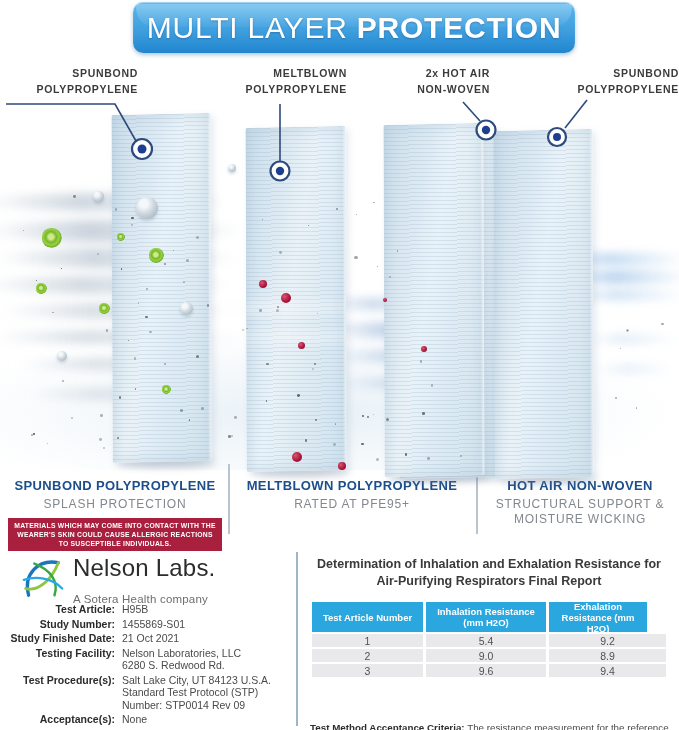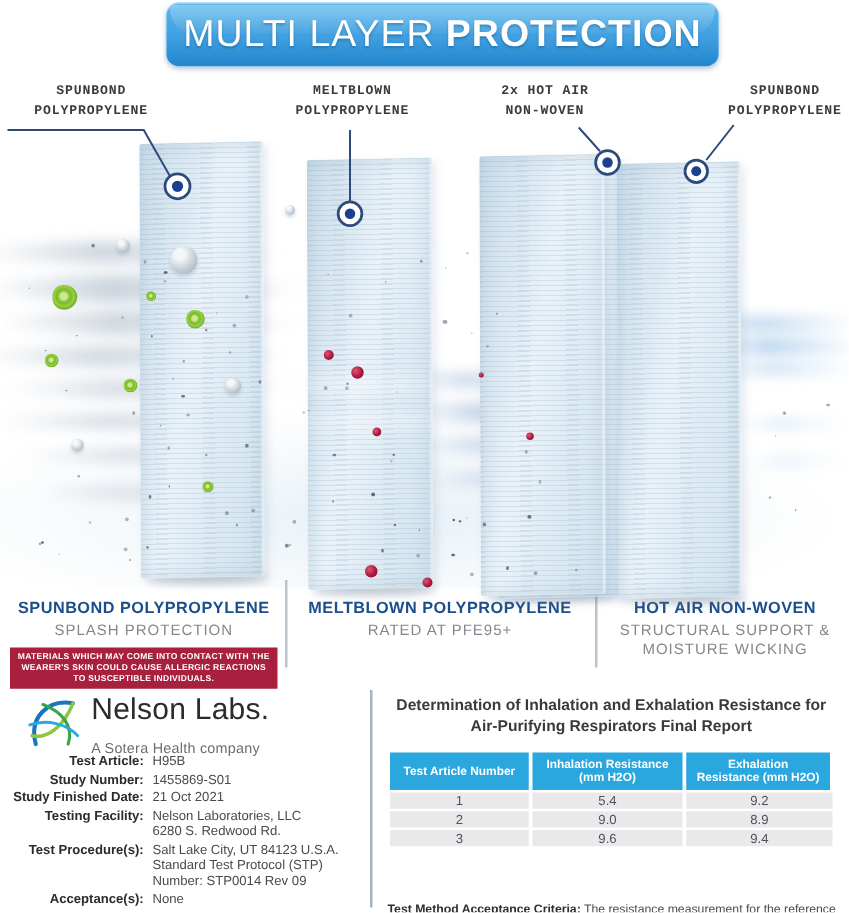--- a/index.html
+++ b/index.html
@@ -19,22 +19,22 @@
     box-shadow:0 2px 4px rgba(30,90,140,.35), inset 0 1px 1px rgba(255,255,255,.5);
     display:flex;align-items:center;justify-content:center;gap:9px;}
   .banner::after{content:"";position:absolute;left:3px;top:2px;right:3px;height:46%;border-radius:8px 8px 40px 40px;
     background:linear-gradient(180deg,rgba(255,255,255,.28),rgba(255,255,255,.04));}
   .banner span{position:relative;z-index:1;color:#fff;font-size:30px;letter-spacing:.8px;
     text-shadow:0 1px 2px rgba(20,70,120,.4);}
   .b-light{font-weight:400;}
   .b-bold{font-weight:700;}
 
   
-  .callout-label{position:absolute;top:65px;text-align:center;font-size:10.5px;font-weight:700;
-    color:var(--ink);letter-spacing:.7px;line-height:16px;font-family:Liberation Mono, monospace;}
+  .callout-label{position:absolute;top:65px;text-align:right;font-size:10.5px;font-weight:700;
+    color:var(--ink);letter-spacing:.7px;line-height:16px;}
   #cl0{left:8px;width:130px;}
   #cl1{left:217px;width:130px;}
   #cl2{left:382px;width:108px;}
   #cl3{left:577px;width:102px;}
   .wash{position:absolute;left:0;top:330px;width:679px;height:140px;
     background:radial-gradient(ellipse at 45% 60%,rgba(214,229,240,.55),rgba(255,255,255,0) 70%);}
   .panel{position:absolute;border-radius:2px;z-index:2;
     background:
       repeating-linear-gradient(180deg, rgba(125,158,186,.20) 0 1px, rgba(255,255,255,0) 1px 4px),
       linear-gradient(100deg,#c9dcea 0%,#e9f2f8 45%,#d3e4ef 92%);
@@ -74,21 +74,21 @@
   .details{position:absolute;left:0;top:55px;width:292px;}
   .drow{display:flex;margin-bottom:2px;}
   .dlabel{width:115px;text-align:right;font-size:10.5px;font-weight:700;color:#2b2b2b;line-height:12.5px;}
   .dvalue{margin-left:7px;width:165px;font-size:10.5px;color:#4a4a4a;line-height:12.5px;white-space:pre-line;}
   .rtitle{position:absolute;left:305px;top:8px;width:368px;text-align:center;
     font-size:12.5px;font-weight:700;color:#3a3a3a;line-height:17px;}
   .rt{position:absolute;left:312px;top:54px;width:357px;}
   .rt-head{display:flex;gap:3px;}
   .hc{background:var(--table-header-blue);color:#fff;font-size:9.5px;font-weight:700;line-height:11px;
     height:30px;display:flex;align-items:center;justify-content:center;text-align:center;padding:0 8px;}
-  .hc:nth-child(1){width:111px;} .hc:nth-child(2){width:120px;} .hc:nth-child(3){width:115px;}
+  .hc:nth-child(1){width:111px;} .hc:nth-child(2){width:120px;} .hc:nth-child(3){width:98px;}
   .rt-row{display:flex;gap:3px;margin-top:2px;}
   .rc{background:var(--row-gray);color:#515155;font-size:10.5px;height:13px;
     display:flex;align-items:center;justify-content:center;}
   .rc:nth-child(1){width:111px;} .rc:nth-child(2){width:120px;} .rc:nth-child(3){width:117px;}
   .rnote{position:absolute;left:310px;top:160px;width:362px;font-size:9.8px;line-height:13px;color:#4b4b4b;margin-top:13px;}
   .rnote b{color:#2f2f2f;}
 </style>
 </head>
 <body>
 

